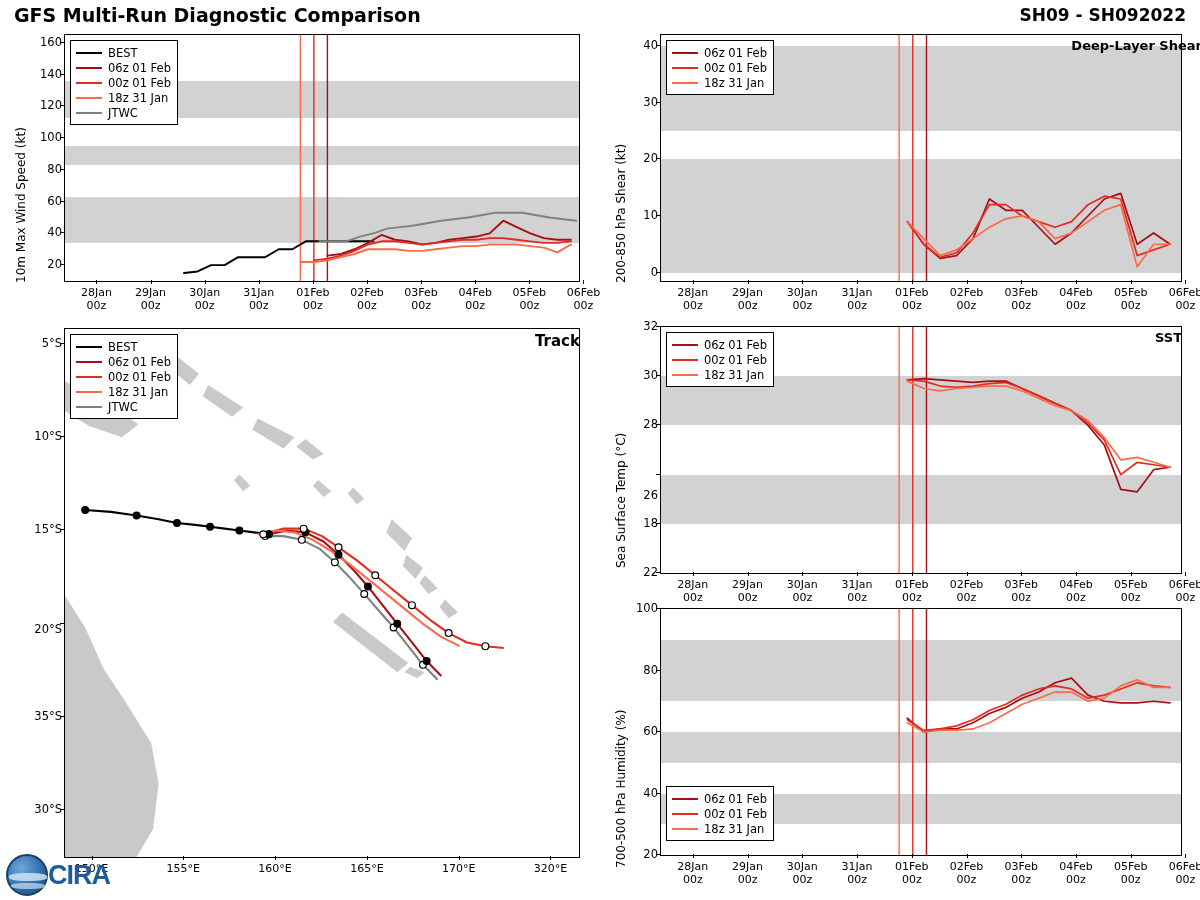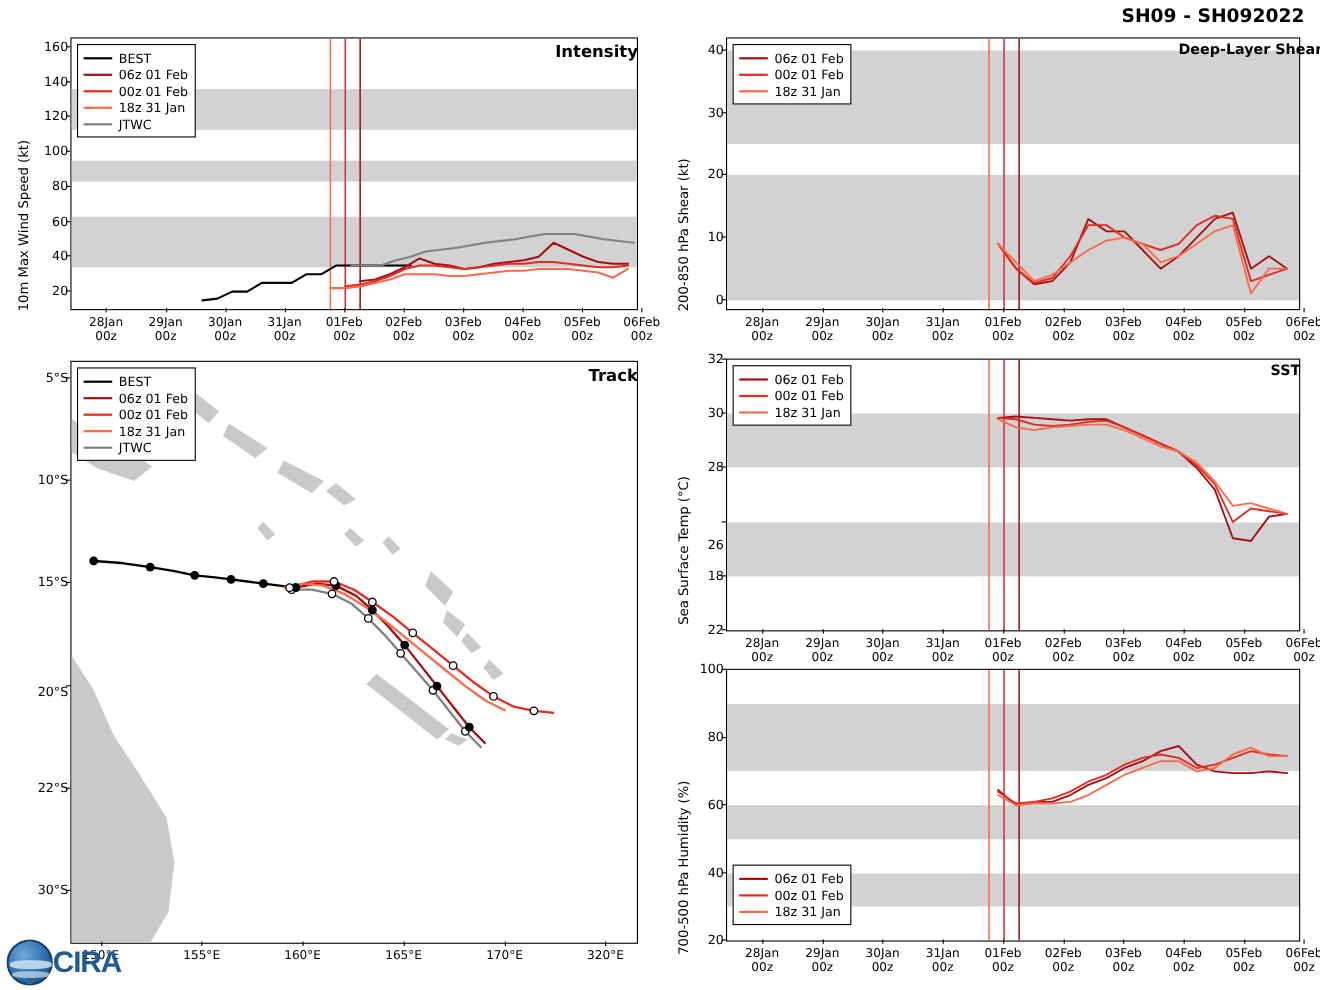--- a/index.html
+++ b/index.html
@@ -38,41 +38,41 @@
     background:radial-gradient(circle at 35% 32%, #6ea9d8 0%, #2f6fae 55%, #17476f 100%);
     border:2px solid #19405f;box-sizing:border-box;}
   .cira .band1{position:absolute;left:1px;top:17px;width:38px;height:8px;background:#cfe3f2;opacity:.85;border-radius:40%;}
   .cira .band2{position:absolute;left:3px;top:27px;width:34px;height:6px;background:#e8f2fa;opacity:.6;border-radius:40%;}
   .cira .txt{position:absolute;left:42px;top:6px;font-size:27px;font-weight:bold;color:#1f5c96;letter-spacing:-1px;font-family:"Liberation Sans",sans-serif;}
 </style>
 </head>
 <body>
 
 <div class="hdr">
+  <div class="hdr-title">GFS Multi-Run Diagnostic Comparison</div>
   <div class="hdr-storm">SH09 - SH092022</div>
 </div>
 
 <div class="panel" style="left:0;top:28px;width:596px;height:290px;">
   <div class="ylab" style="left:14px;top:255px;transform:rotate(-90deg);">10m Max Wind Speed (kt)</div>
   <div class="plot" id="plot-intensity" style="left:64px;top:6px;width:516px;height:248px;">
       <div class="band" style="top: 161.884px; height: 46.0258px;"></div>
       <div class="band" style="top: 111.097px; height: 19.0452px;"></div>
       <div class="band" style="top: 46.0258px; height: 36.5032px;"></div>
       <svg width="514" height="246" class="series">
         <line x1="235.35789473684218" y1="0" x2="235.35789473684218" y2="246" stroke="#fb6a4a" stroke-width="1.4"></line>
         <line x1="248.88421052631588" y1="0" x2="248.88421052631588" y2="246" stroke="#e32b20" stroke-width="1.4"></line>
         <line x1="262.4105263157895" y1="0" x2="262.4105263157895" y2="246" stroke="#a50f15" stroke-width="1.4"></line>
         <path d="M119.03 238.06 L132.56 236.48 L146.08 230.13 L159.61 230.13 L173.14 222.19 L186.66 222.19 L200.19 222.19 L213.72 214.26 L227.24 214.26 L240.77 206.32 L254.29 206.32 L267.82 206.32 L281.35 206.32 L294.87 206.32 L308.40 206.32 " fill="none" stroke="#000000" stroke-width="1.9" stroke-linejoin="round" stroke-linecap="round"></path>
         <path d="M254.29 206.32 L267.82 206.32 L281.35 206.32 L294.87 201.56 L308.40 198.39 L321.93 193.63 L348.98 190.45 L376.03 185.69 L403.08 182.52 L430.14 177.75 L457.19 177.75 L484.24 182.52 L511.29 185.69 " fill="none" stroke="#808080" stroke-width="1.9" stroke-linejoin="round" stroke-linecap="round"></path>
         <path d="M262.41 220.61 L275.94 219.02 L289.46 214.26 L302.99 207.91 L316.52 199.97 L330.04 204.74 L343.57 206.32 L357.09 209.50 L370.62 207.91 L384.15 204.74 L397.67 203.15 L411.20 201.56 L424.73 198.39 L438.25 185.69 L451.78 192.04 L465.31 198.39 L478.83 203.15 L492.36 204.74 L505.88 204.74 " fill="none" stroke="#a50f15" stroke-width="1.9" stroke-linejoin="round" stroke-linecap="round"></path>
         <path d="M248.88 225.37 L262.41 223.78 L275.94 220.61 L289.46 215.85 L302.99 209.50 L316.52 206.32 L330.04 206.32 L343.57 207.91 L357.09 209.50 L370.62 207.91 L384.15 206.32 L397.67 204.74 L411.20 204.74 L424.73 203.15 L438.25 203.15 L451.78 204.74 L465.31 206.32 L478.83 207.91 L492.36 207.91 L505.88 206.32 " fill="none" stroke="#e32b20" stroke-width="1.9" stroke-linejoin="round" stroke-linecap="round"></path>
         <path d="M235.36 226.95 L248.88 226.95 L262.41 225.37 L275.94 222.19 L289.46 219.02 L302.99 214.26 L316.52 214.26 L330.04 214.26 L343.57 215.85 L357.09 215.85 L370.62 214.26 L384.15 212.67 L397.67 211.08 L411.20 211.08 L424.73 209.50 L438.25 209.50 L451.78 209.50 L465.31 211.08 L478.83 212.67 L492.36 217.43 L505.88 209.50 " fill="none" stroke="#fb6a4a" stroke-width="1.9" stroke-linejoin="round" stroke-linecap="round"></path>
       </svg>
     </div>
-  <div class="ptitle big" style="left:64px;width:516px;text-align:right;top:10px;">Intensity</div>
   <div class="legend" style="left:70px;top:12px;">
     <div class="row">
         <span class="ln" style="border-color:#000000"></span>
         <span class="tx">BEST</span>
       </div>
     <div class="row">
         <span class="ln" style="border-color:#a50f15"></span>
         <span class="tx">06z 01 Feb</span>
       </div>
     <div class="row">
@@ -213,21 +213,21 @@
       </div>
   </div>
 <div class="ytick" style="left: 12px; width: 50px; top: 22.9258px;">5°S</div>
     <div class="tickmark" style="left: 60px; top: 22.9258px; width: 4px; height: 1px;"></div>
     <div class="ytick" style="left: 12px; width: 50px; top: 116.212px;">10°S</div>
     <div class="tickmark" style="left: 60px; top: 116.212px; width: 4px; height: 1px;"></div>
     <div class="ytick" style="left: 12px; width: 50px; top: 209.498px;">15°S</div>
     <div class="tickmark" style="left: 60px; top: 209.498px; width: 4px; height: 1px;"></div>
     <div class="ytick" style="left: 12px; width: 50px; top: 309px;">20°S</div>
     <div class="tickmark" style="left: 60px; top: 302.784px; width: 4px; height: 1px;"></div>
-    <div class="ytick" style="left: 12px; width: 50px; top: 396.071px;">22°S</div>
+    <div class="ytick" style="left: 12px; width: 50px; top: 396.071px;">35°S</div>
     <div class="tickmark" style="left: 60px; top: 396.071px; width: 4px; height: 1px;"></div>
     <div class="ytick" style="left: 12px; width: 50px; top: 489.357px;">30°S</div>
     <div class="tickmark" style="left: 60px; top: 489.357px; width: 4px; height: 1px;"></div>
     <div class="xtick" style="left: 91.5357px; top: 542px;">150°E</div>
     <div class="tickmark" style="left: 91.5357px; top: 536px; width: 1px; height: 4px;"></div>
     <div class="xtick" style="left: 183.321px; top: 542px;">155°E</div>
     <div class="tickmark" style="left: 183.321px; top: 536px; width: 1px; height: 4px;"></div>
     <div class="xtick" style="left: 275.107px; top: 542px;">160°E</div>
     <div class="tickmark" style="left: 275.107px; top: 536px; width: 1px; height: 4px;"></div>
     <div class="xtick" style="left: 366.893px; top: 542px;">165°E</div>

